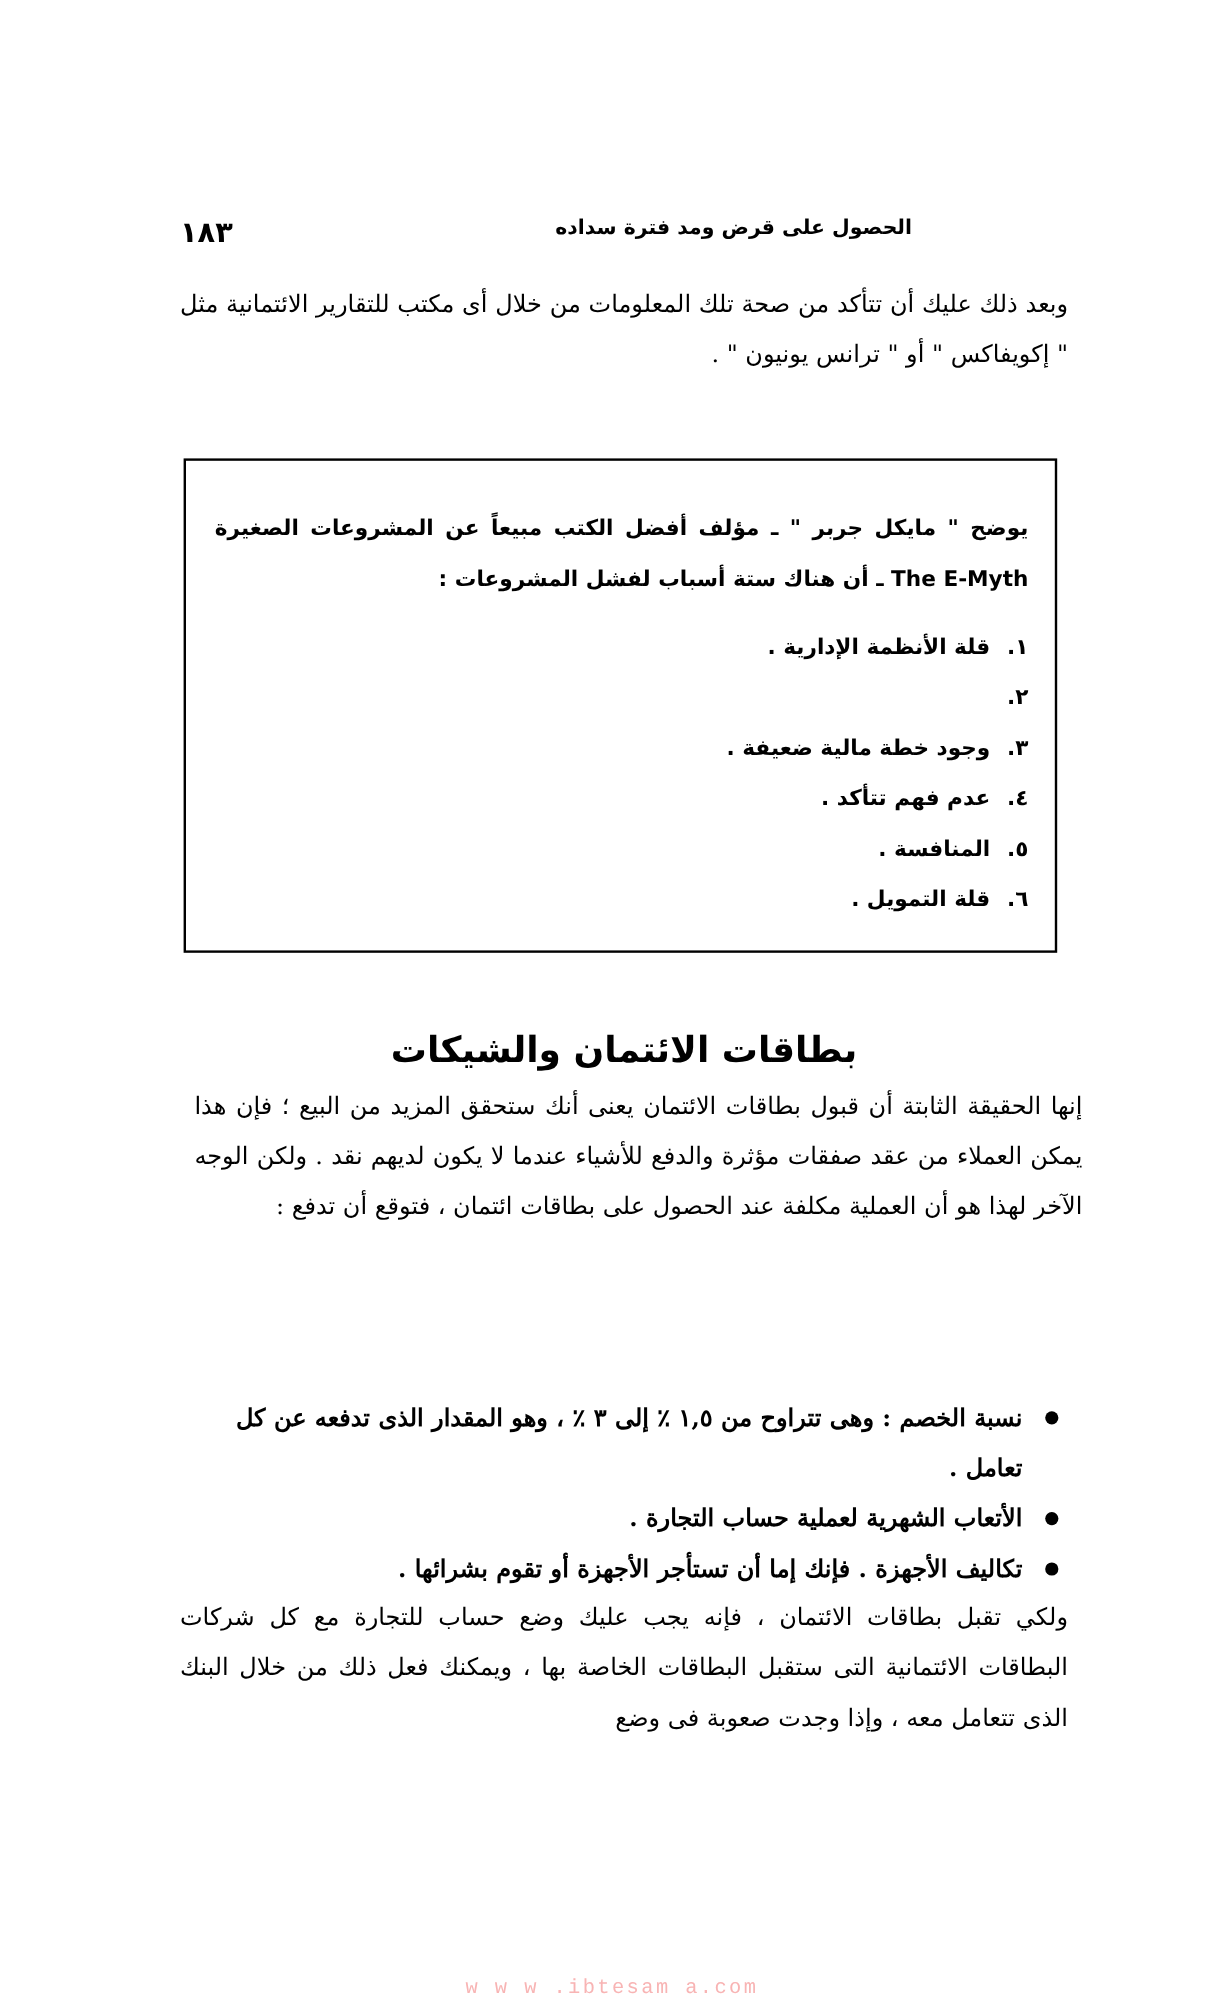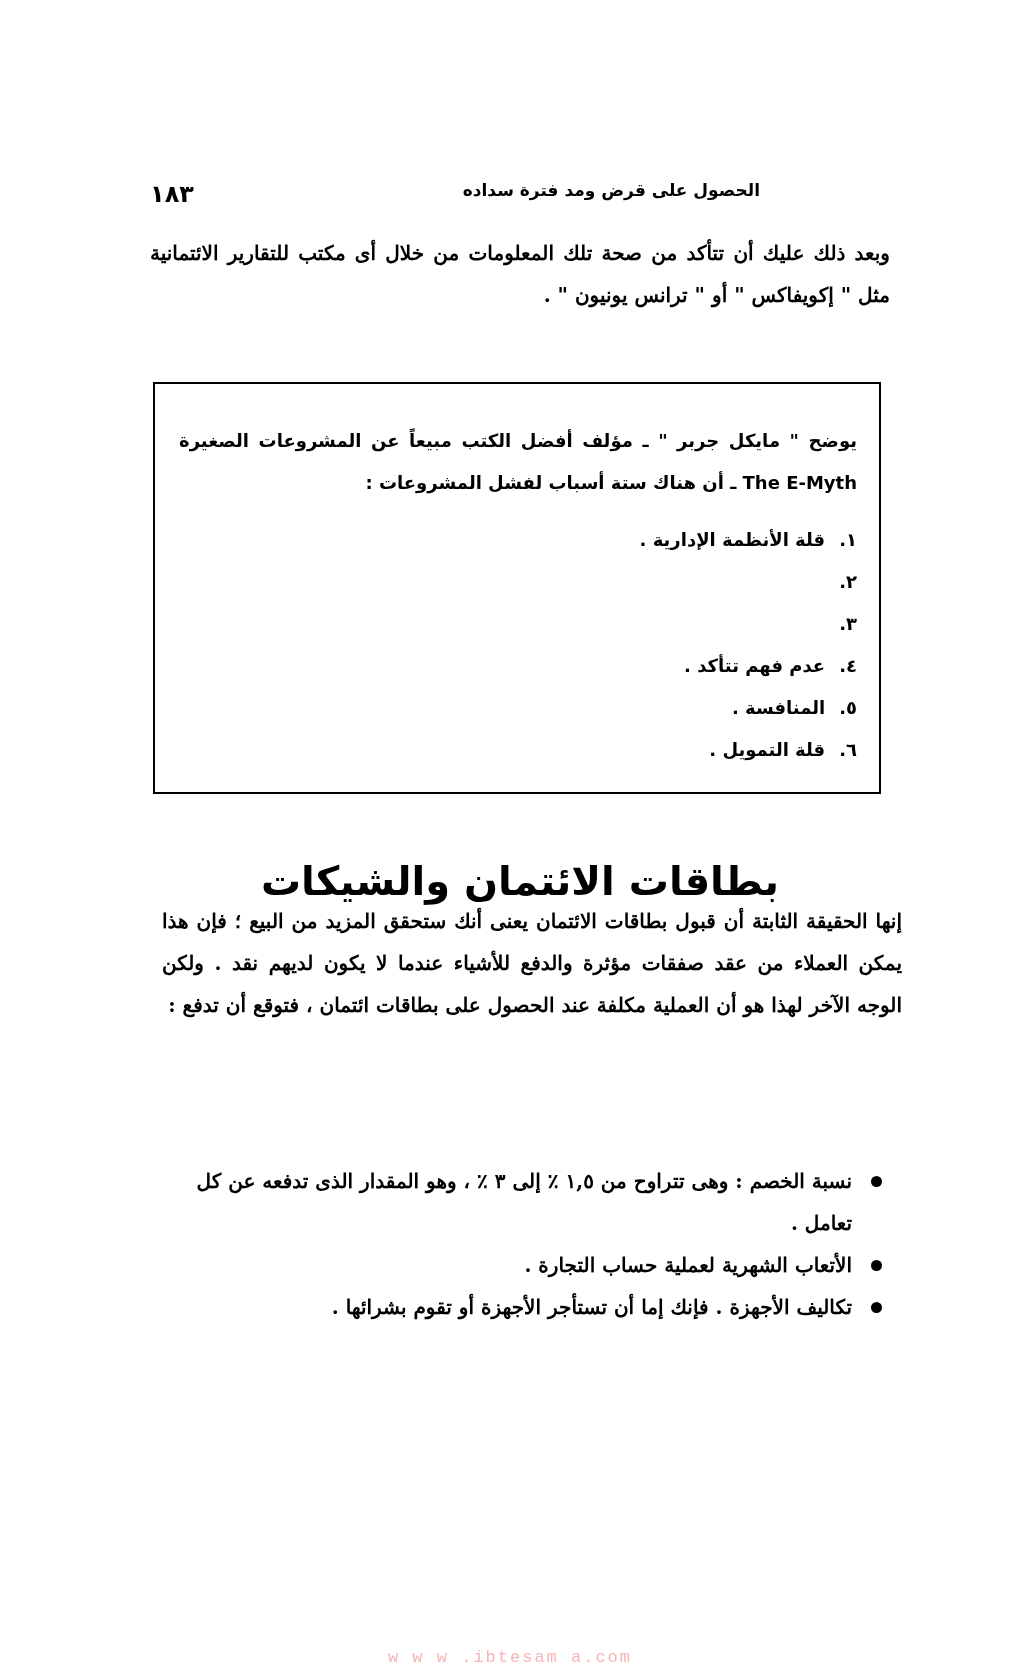--- a/index.html
+++ b/index.html
@@ -3,30 +3,30 @@
 <meta charset="utf-8">
 <style>
   html, body { margin:0; padding:0; background:#fff; }
   body { width:1020px; height:1680px; position:relative; overflow:hidden;
          font-family:"DejaVu Sans", sans-serif; color:#000; }
   .page { position:absolute; left:0; top:0; width:1020px; height:1680px; }
   .header { position:absolute; top:180px; left:150px; width:740px; height:30px; direction:rtl; }
   .running-title { position:absolute; right:130px; top:0; font-weight:bold; font-size:17px;margin-left:24px; }
   .page-number { position:absolute; left:0; top:0; font-weight:bold; font-size:24px; }
   .para { position:absolute; left:150px; width:740px; direction:rtl; text-align:justify;
-          font-family:"DejaVu Serif", serif; font-size:20px; line-height:42px; font-weight:bold; }
+          font-family:"DejaVu Serif", serif; font-size:20px; line-height:42px; font-weight:normal; }
   .box { position:absolute; left:153px; top:382px; width:728px; height:412px;
          border:2px solid #000; box-sizing:border-box; direction:rtl; }
   .box-intro { position:absolute; right:22px; left:24px; top:36px; font-size:18px; line-height:42px;
                font-weight:bold; text-align:justify; }
   .box-list { position:absolute; right:22px; top:135px; margin:0; padding:0; list-style:none;
               font-size:18px; font-weight:bold; }
   .box-list li { height:42px; line-height:42px; display:flex; gap:14px; }
   .section-title { position:absolute; left:150px; width:740px; top:858px; text-align:center;
-                   direction:rtl; font-size:40px; font-weight:bold; }
+                   direction:rtl; font-size:30px; font-weight:bold; }
   .bullets { position:absolute; left:150px; width:740px; top:1160px; direction:rtl; margin:0; padding:0;
              list-style:none; font-family:"DejaVu Serif", serif; font-size:20px; font-weight:bold; line-height:42px; }
   .bullets li { position:relative; padding-right:38px;text-align:right; }
   .bullet-dot { position:absolute; right:8px; top:16px; width:11px; height:11px; border-radius:50%; background:#000; }
   .watermark { position:absolute; top:1648px; left:0; width:1020px; text-align:center;
                font-family:"Liberation Mono", monospace; font-size:17px; color:#f8b4b4; letter-spacing:2px; }
 </style>
 </head>
 <body>
 
@@ -44,20 +44,21 @@
     <ul class="box-list">
       <li>
           <span>١.</span>
           <span>قلة الأنظمة الإدارية .</span>
         </li>
       <li>
           <span>٢.</span>
         </li>
       <li>
           <span>٣.</span>
+          <span>وجود خطة مالية ضعيفة .</span>
         </li>
       <li>
           <span>٤.</span>
           <span>عدم فهم تتأكد .</span>
         </li>
       <li>
           <span>٥.</span>
           <span>المنافسة .</span>
         </li>
       <li>
@@ -70,15 +71,16 @@
   <h2 class="section-title" style="margin:0;">بطاقات الائتمان والشيكات</h2>
 
   <p class="para" style="top:888px;margin:12px;">إنها الحقيقة الثابتة أن قبول بطاقات الائتمان يعنى أنك ستحقق المزيد من البيع ؛ فإن هذا يمكن العملاء من عقد صفقات مؤثرة والدفع للأشياء عندما لا يكون لديهم نقد . ولكن الوجه الآخر لهذا هو أن العملية مكلفة عند الحصول على بطاقات ائتمان ، فتوقع أن تدفع :</p>
 
   <ul class="bullets">
     <li><span class="bullet-dot"></span><span>نسبة الخصم : وهى تتراوح من ١,٥ ٪ إلى ٣ ٪ ، وهو المقدار الذى تدفعه عن كل تعامل .</span></li>
     <li><span class="bullet-dot"></span><span>الأتعاب الشهرية لعملية حساب التجارة .</span></li>
     <li><span class="bullet-dot"></span><span>تكاليف الأجهزة . فإنك إما أن تستأجر الأجهزة أو تقوم بشرائها .</span></li>
   </ul>
 
+  <p class="para" style="top:1326px;margin:0;">ولكي تقبل بطاقات الائتمان ، فإنه يجب عليك وضع حساب للتجارة مع كل شركات البطاقات الائتمانية التى ستقبل البطاقات الخاصة بها ، ويمكنك فعل ذلك من خلال البنك الذى تتعامل معه ، وإذا وجدت صعوبة فى وضع</p>
 
   <div class="watermark">w w w .ibtesam a.com</div>
 </div>
 
 </body></html>

